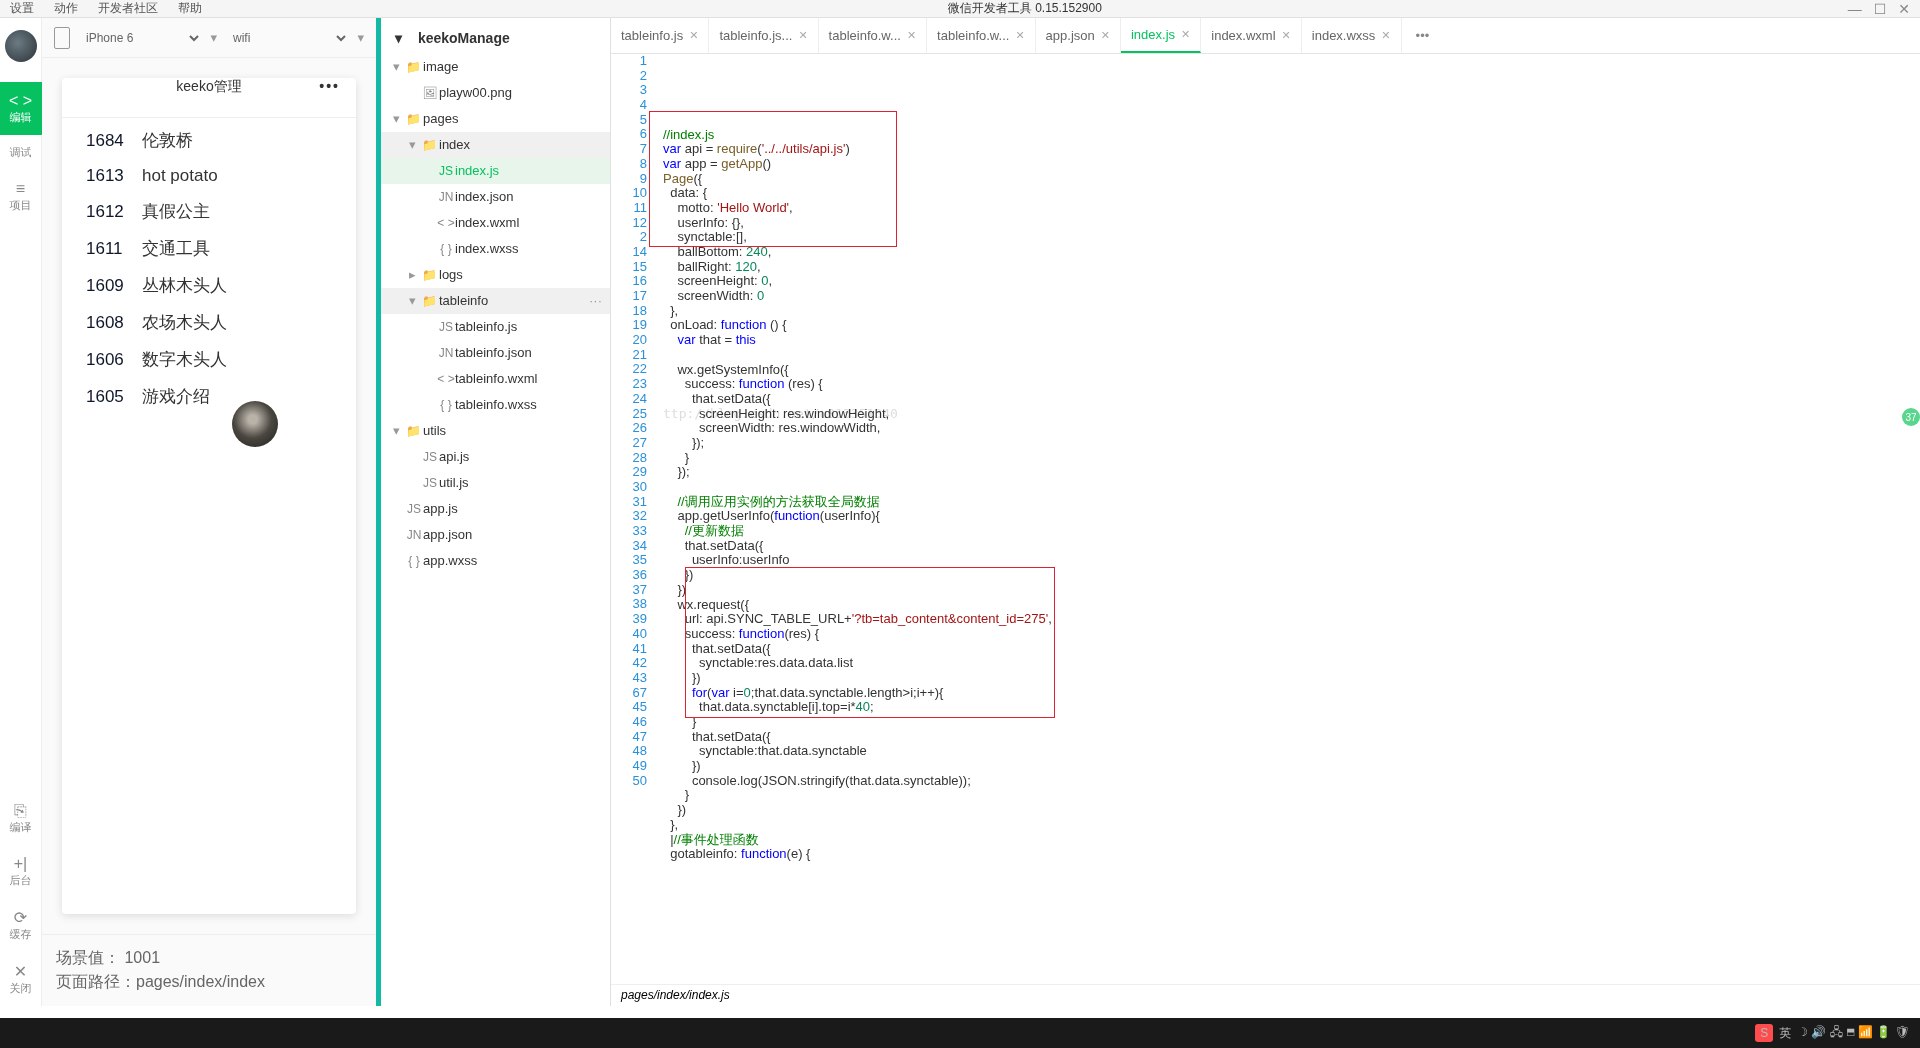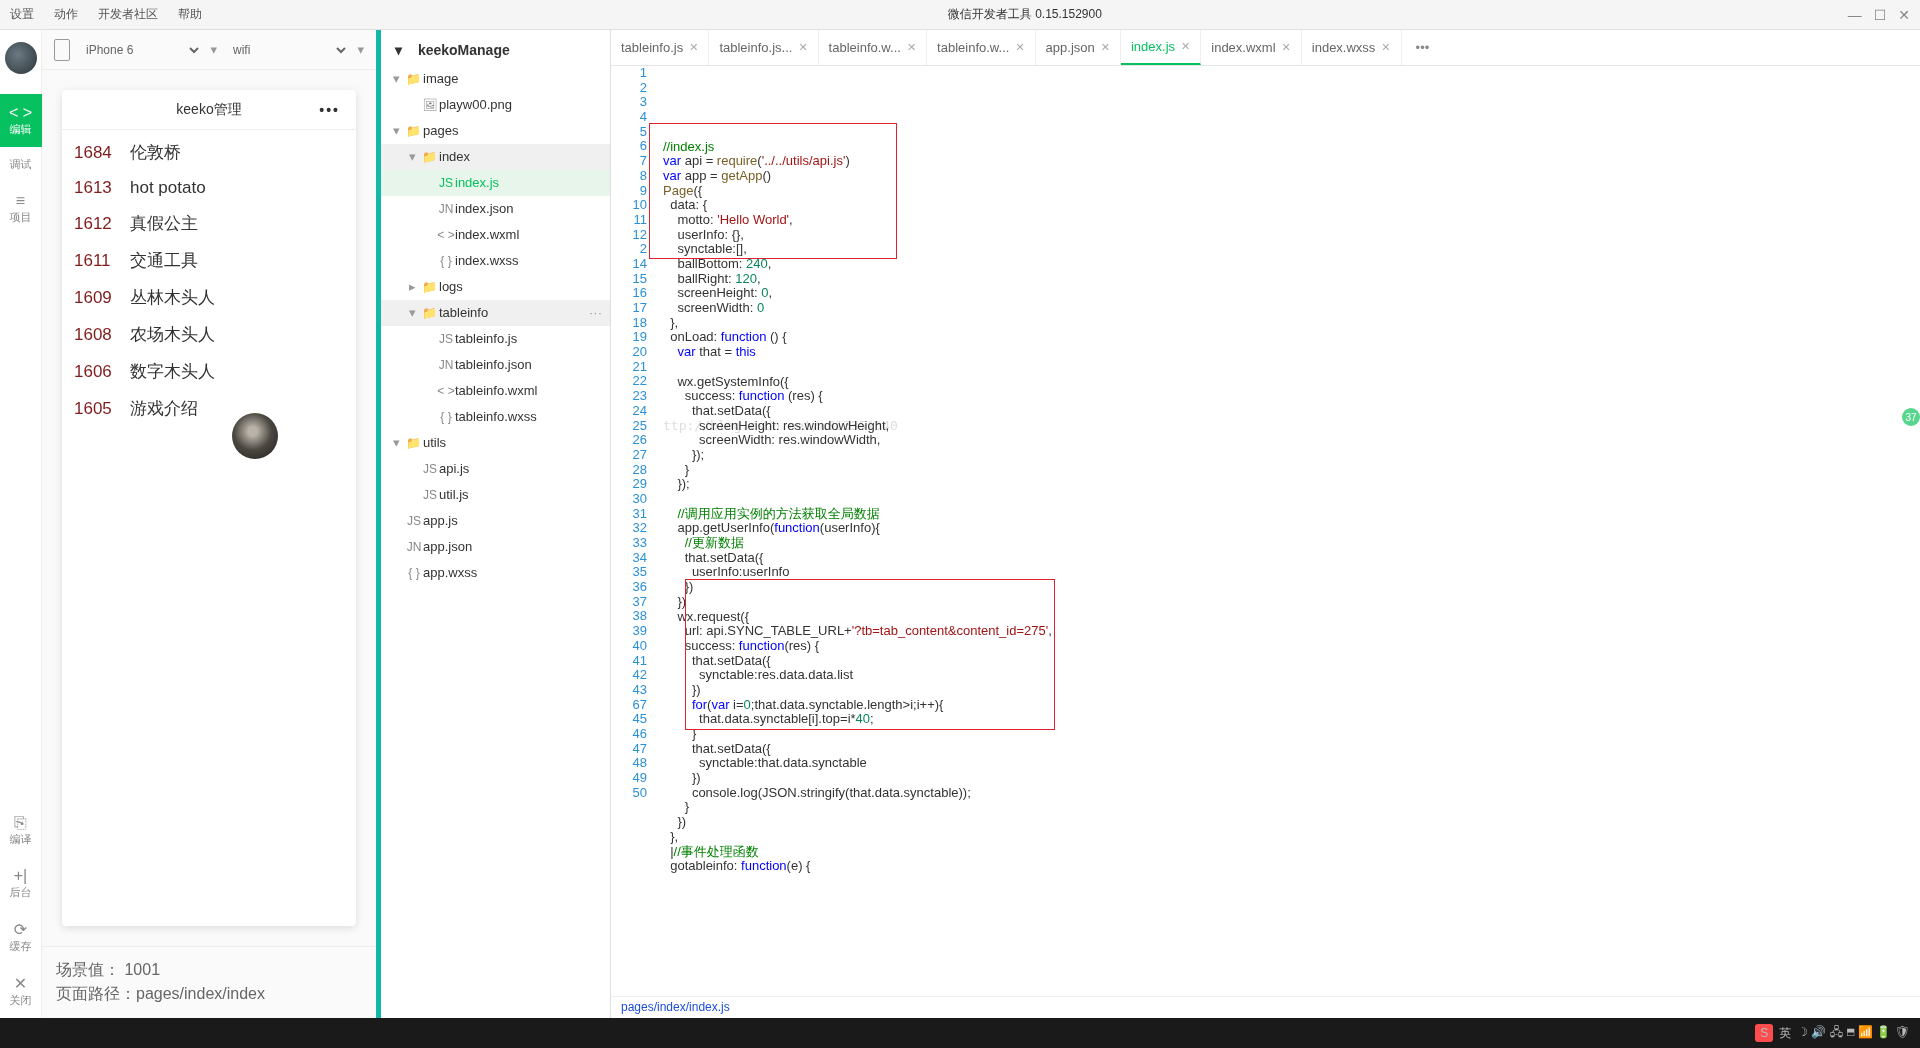--- a/index.html
+++ b/index.html
@@ -1,19 +1,19 @@
 <!DOCTYPE html>
 <html><head>
 <meta charset="utf-8">
 <style>
 * { margin:0; padding:0; box-sizing:border-box; font-family:"Microsoft YaHei",sans-serif; }
 body { width:1920px; height:1048px; overflow:hidden; background:#fff; font-size:13px; color:#333; }
 
 
-.titlebar { height:30px; background:#f5f5f5; display:flex; align-items:center; padding:0 10px; border-bottom:1px solid #e0e0e0; }
+.titlebar { height:18px; background:#f5f5f5; display:flex; align-items:center; padding:0 10px; border-bottom:1px solid #e0e0e0; }
 .titlebar .menus { display:flex; gap:20px; }
 .titlebar .menus span { font-size:12px; color:#555; cursor:pointer; }
 .titlebar .center { flex:1; text-align:center; font-size:12px; color:#333; }
 .titlebar .winbtns { display:flex; gap:12px; }
 .titlebar .winbtns span { color:#888; cursor:pointer; font-size:14px;}
 
 
 .main { display:flex; height:calc(100% - 30px - 30px); }
 
 
@@ -23,25 +23,25 @@
 .act-item.active { background:#07c160; color:#fff; }
 .act-item .ico { font-size:16px; display:block; }
 .act-spacer { flex:1; }
 
 
 .simpanel { width:339px; display:flex; flex-direction:column; border-right:5px solid #14b8a6; background:#fafafa;}
 .simtop { height:40px; display:flex; align-items:center; gap:8px; padding:0 12px; border-bottom:1px solid #eee;}
 .device-ico { width:16px; height:22px; border:1px solid #999; border-radius:2px; }
 .simtop select, .simtop .drop { flex:1; font-size:12px; padding:4px; border:none; background:transparent; color:#666;}
 .simframe { background:#fff; margin:20px; flex:1; box-shadow:0 2px 8px rgba(0,0,0,0.12); display:flex; flex-direction:column; border-radius:4px; overflow:hidden;}
-.simheader { height:40px; display:flex; align-items:center; justify-content:center; position:relative; border-bottom:1px solid #eee; font-size:14px;}
+.simheader { height:40px; display:flex; align-items:flex-start; justify-content:center; position:relative; border-bottom:1px solid #eee; font-size:14px;}
 .simheader .dots { position:absolute; right:16px; letter-spacing:2px; font-weight:bold;}
 .simlist { padding:4px 8px; }
 .simrow { display:flex; align-items:center; padding:7px 4px; font-size:17px; color:#333; font-family:"SimSun",serif;}
-.simrow .num { width:56px; color:#7f1d1d; }
+.simrow .num { width:56px; color:#0f172a;margin-left:12px; }
 .simrow-img { width:46px; height:46px; border-radius:50%; background:radial-gradient(circle at 45% 40%,#b8b2a8 12%,#4a4640 50%,#2a2824 90%); margin-left:170px; margin-top:-28px; position:relative; top:10px;}
 .simfooter { padding:10px 14px; font-size:16px; color:#666; border-top:1px solid #eee; margin-top:auto;}
 .simfooter div { margin:3px 0;}
 
 
 .files { width:230px; border-right:1px solid #e0e0e0; overflow:auto; padding-top:4px;}
 .proj-head { padding:8px 14px; font-size:14px; font-weight:600; display:flex; align-items:center; gap:6px;}
 .tree .node { display:flex; align-items:center; padding:3px 0 3px 8px; font-size:13px; cursor:pointer; line-height:20px;}
 .tree .node .caret { width:12px; color:#999; }
 .tree .node .ficon { width:18px; text-align:center; color:#888; font-size:12px;}
@@ -58,21 +58,21 @@
 .tab.active { color:#07c160; border-bottom:2px solid #07c160;}
 .tab .x { color:#aaa; font-size:11px;}
 .tabs .ell { padding:0 14px; display:flex; align-items:center; color:#888;}
 .code-wrap { flex:1; display:flex; overflow:auto; font-family:Consolas,monospace; font-size:13px; line-height:14.7px; position:relative;}
 .gutter { width:44px; text-align:right; padding-right:8px; color:#2a90d8; background:#fff;}
 .gutter div{height:14.7px;}
 .code { flex:1; position:relative; white-space:pre; padding-left:8px;}
 .code div{height:14.7px;}
 .c-kw{color:#0000ff;} .c-str{color:#a31515;} .c-num{color:#098658;} .c-cm{color:#008000;} .c-fn{color:#795e26;}
 .redbox{position:absolute; border:1px solid #d23; pointer-events:none;}
-.breadcrumb{height:22px; border-top:1px solid #eee; font-size:12px; color:#1d4ed8; padding:3px 10px;}
+.breadcrumb{height:22px; border-top:1px solid #eee; font-size:12px; color:#000000; padding:3px 10px;font-style:italic;}
 .watermark{position:absolute; left:8px; top:calc(14.7px * 24); color:#ddd; font-family:Consolas,monospace; font-size:13px; z-index:-1;}
 .green-badge{position:fixed; right:0; top:408px; width:18px; height:18px; border-radius:50%; background:#58d68d; color:#fff; font-size:10px; display:flex; align-items:center; justify-content:center;}
 
 
 .taskbar{position:fixed; bottom:0; left:0; right:0; height:30px; background:#1a1a1a; display:flex; align-items:center; padding:0 10px; gap:8px;}
 .taskbar .tray{margin-left:auto; display:flex; gap:6px; align-items:center;}
 .taskbar .tray span{color:#bbb; font-size:12px;}
 .sogou{width:18px; height:18px; background:#ff4d4d; border-radius:3px; color:#fff; font-size:11px; display:flex; align-items:center; justify-content:center;}
 </style>
 </head>

